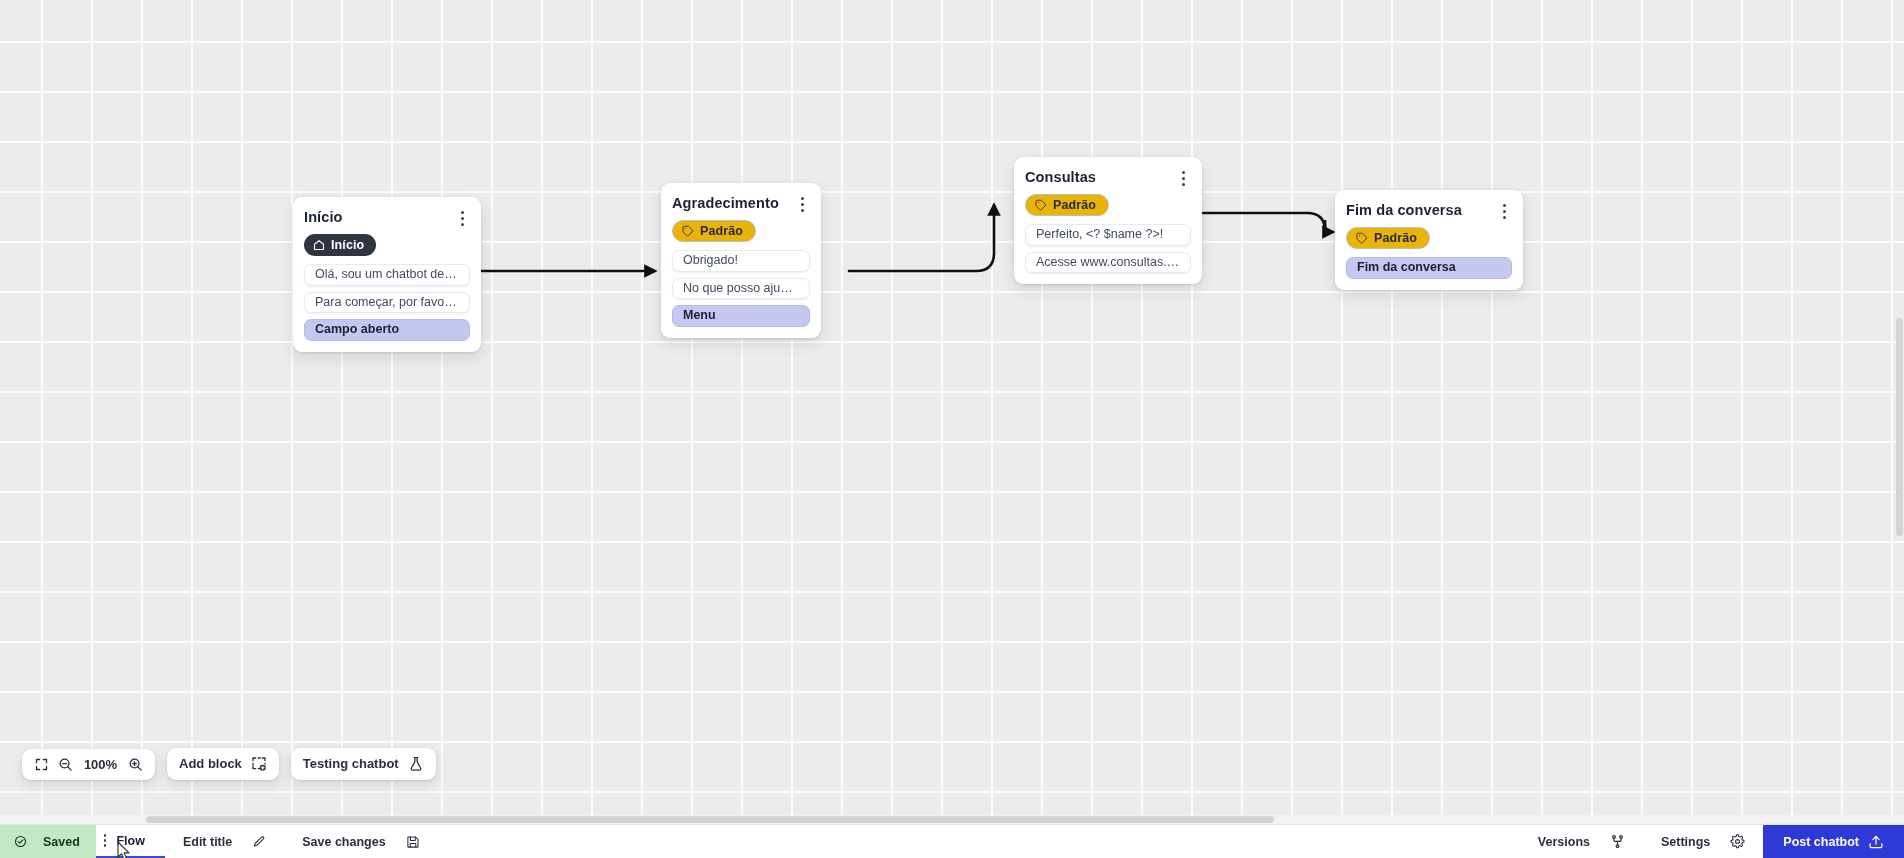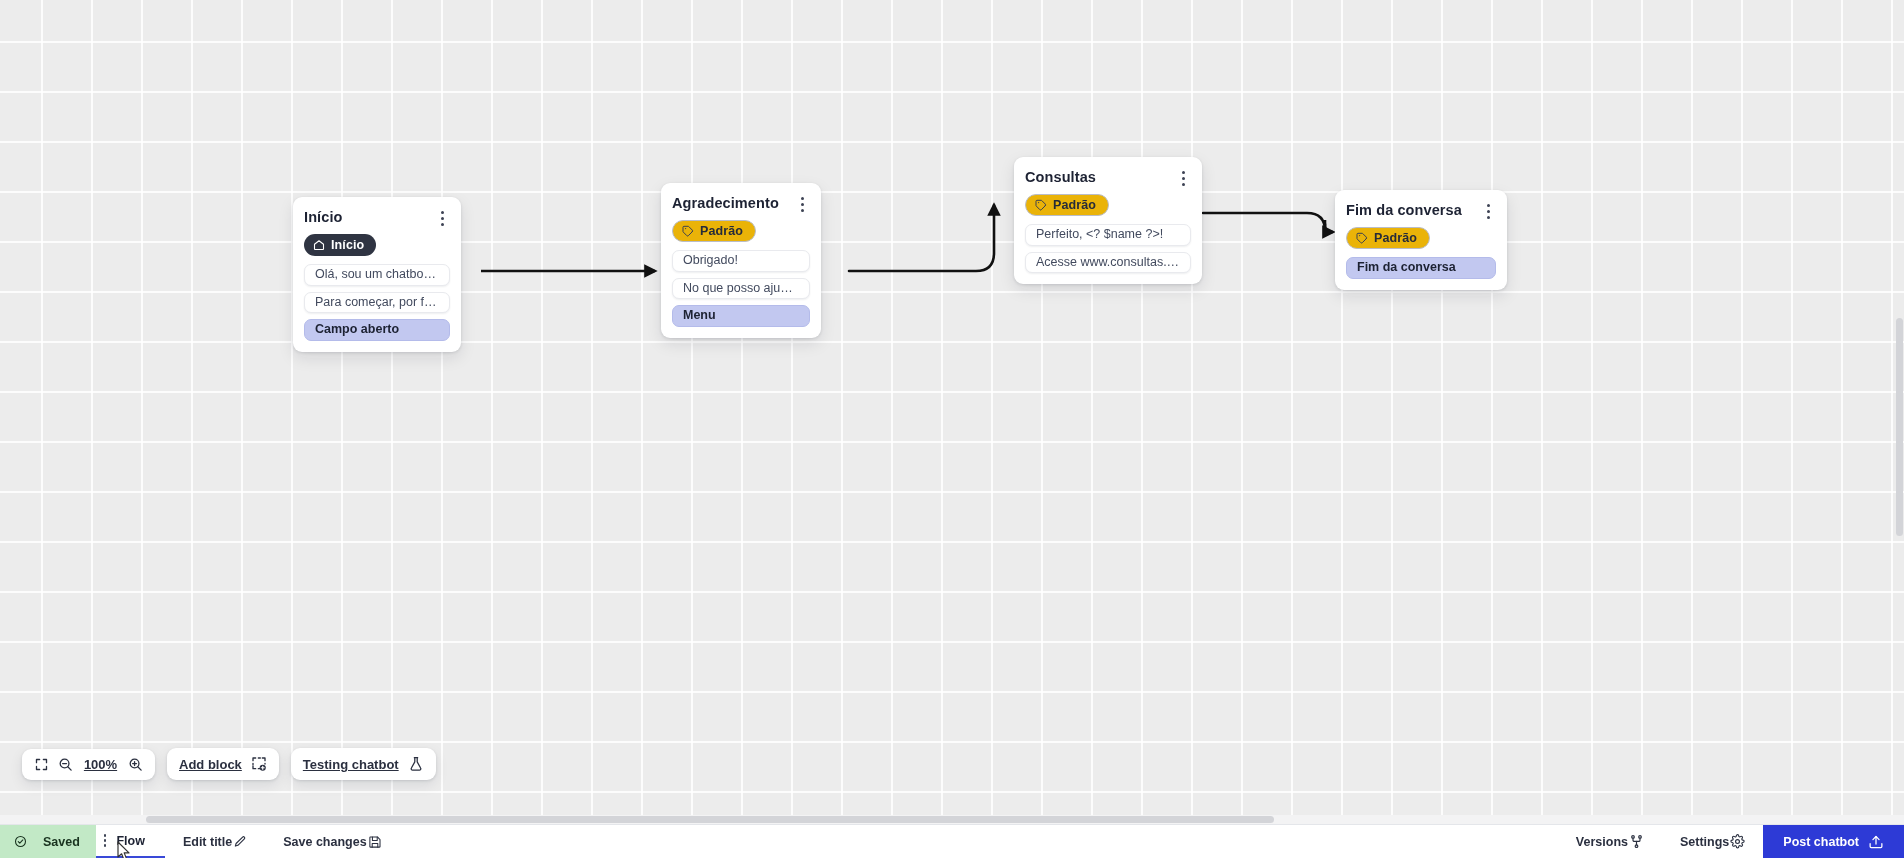--- a/index.html
+++ b/index.html
@@ -90,26 +90,26 @@
     border: 1px solid #b4bbea;
   }
 
   
   #toolbar {
     position: absolute; left: 22px; bottom: 44px;
     display: flex; align-items: center; gap: 12px;
     z-index: 20;
   }
   .tb-group {
-    display: flex; align-items: center; gap: 9px;
+    display: flex; gap: 9px;
     background: #ffffff; border-radius: 9px;
     padding: 8px 12px;
     box-shadow: 0 1px 3px rgba(16,24,40,.13), 0 5px 14px rgba(16,24,40,.09);
     font-size: 13px; color: #2b3040; font-weight: 600;
-    cursor: pointer; white-space: nowrap; text-decoration: underline;
+    cursor: pointer; white-space: nowrap;
   }
   .zoom-val { font-size: 13px; font-weight: 600; color: #2b3040; min-width: 37px; text-align: center; }
 
   
   #statusbar {
     position: absolute; left: 0; bottom: 0;
     width: 1904px; height: 34px;
     background: #ffffff;
     border-top: 1px solid #e4e6ea;
     display: flex; align-items: stretch;
@@ -125,21 +125,21 @@
     display: flex; align-items: center; gap: 10px;
     padding: 0 20px 0 8px;
     border-bottom: 2.5px solid #3949d8;
     position: relative;
   }
   .flow-label { font-size: 12.5px; font-weight: 700; color: #1d2233; }
   .grip { display: flex; flex-direction: column; gap: 2.5px; align-items: center; cursor: grab; }
   .grip i { width: 2.6px; height: 2.6px; border-radius: 50%; background: #3d4354; }
 
   .sb-item {
-    display: flex; align-items: center; gap: 1px;
+    display: flex; align-items: center; gap: 20px;
     padding: 0 18px;
     font-size: 12.5px; font-weight: 600; color: #2b3040;
     cursor: pointer; white-space: nowrap;
   }
   .sb-spacer { flex: 1; }
   .post-btn {
     display: flex; align-items: center; gap: 9px;
     background: #2d3ad6; color: #ffffff;
     padding: 0 20px;
     font-size: 12.5px; font-weight: 700;
@@ -182,21 +182,21 @@
     </defs>
 
     <path d="M 481 271 L 655 271" stroke="#111111" stroke-width="2.6" fill="none" marker-end="url(#arrow)"></path>
 
     <path d="M 849 271 L 976 271 Q 994 271 994 253 L 994 205" stroke="#111111" stroke-width="2.6" fill="none" stroke-linecap="round" marker-end="url(#arrow)"></path>
 
     <path d="M 1203 213 L 1307 213 Q 1325 213 1325 231 L 1325 224" stroke="#111111" stroke-width="2.6" fill="none" stroke-linecap="round"></path>
     <path d="M 1325 220 L 1325 226 Q 1325 232 1331 232 L 1333 232" stroke="#111111" stroke-width="2.6" fill="none" marker-end="url(#arrow)"></path>
   </svg>
 
-  <div class="node" style="left:293px; top:197px; width:168px;">
+  <div class="node" style="left:293px; top:197px; width:188px;">
     <div class="node-head">
       <div class="node-title">Início</div>
       <div class="kebab">
         <i></i>
           <i></i>
           <i></i>
       </div>
     </div>
     <div class="badge-row">
       <span class="badge-dark">
@@ -255,21 +255,21 @@
         </svg>
         <span>Padrão</span>
       </span>
     </div>
     <div class="rows">
       <div class="row row-msg">Perfeito, &lt;? $name ?&gt;!</div>
       <div class="row row-msg">Acesse www.consultas.com par...</div>
     </div>
   </div>
 
-  <div class="node" style="left:1335px; top:190px; width:172px;">
+  <div class="node" style="left:1335px; top:190px; width:188px;">
     <div class="node-head">
       <div class="node-title">Fim da conversa</div>
       <div class="kebab">
         <i></i>
           <i></i>
           <i></i>
       </div>
     </div>
     <div class="badge-row">
       <span class="badge-outline">

